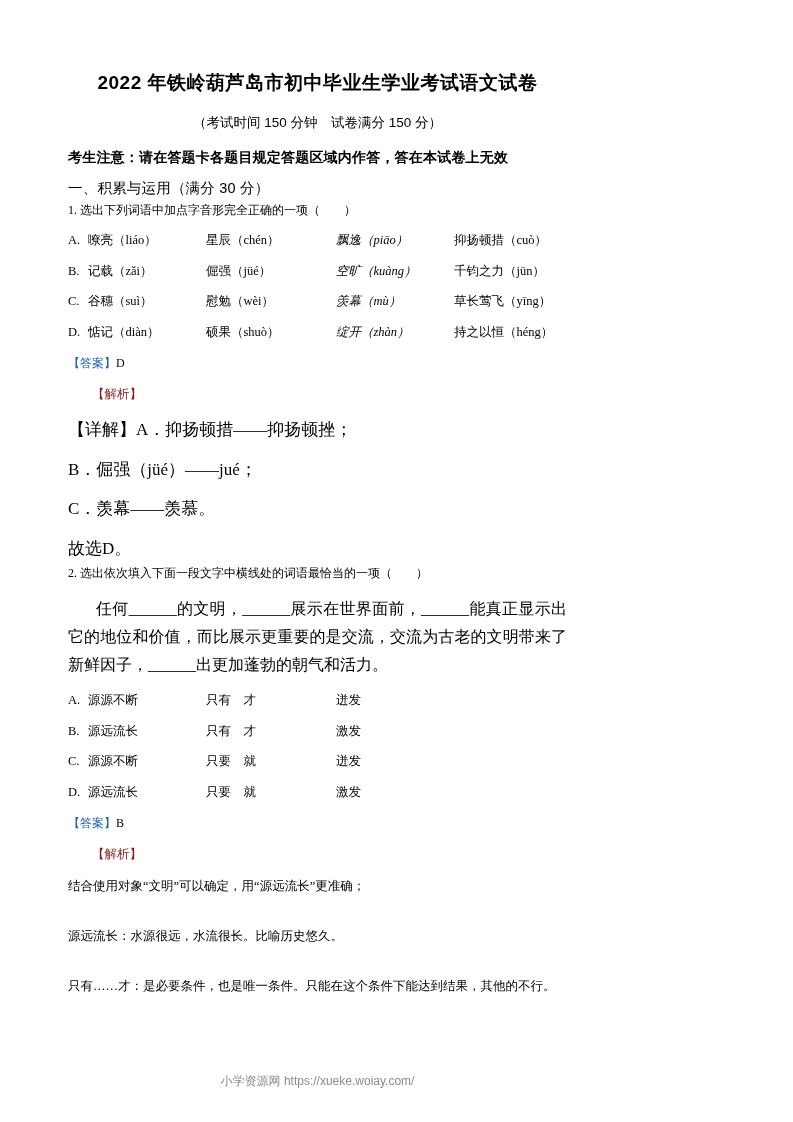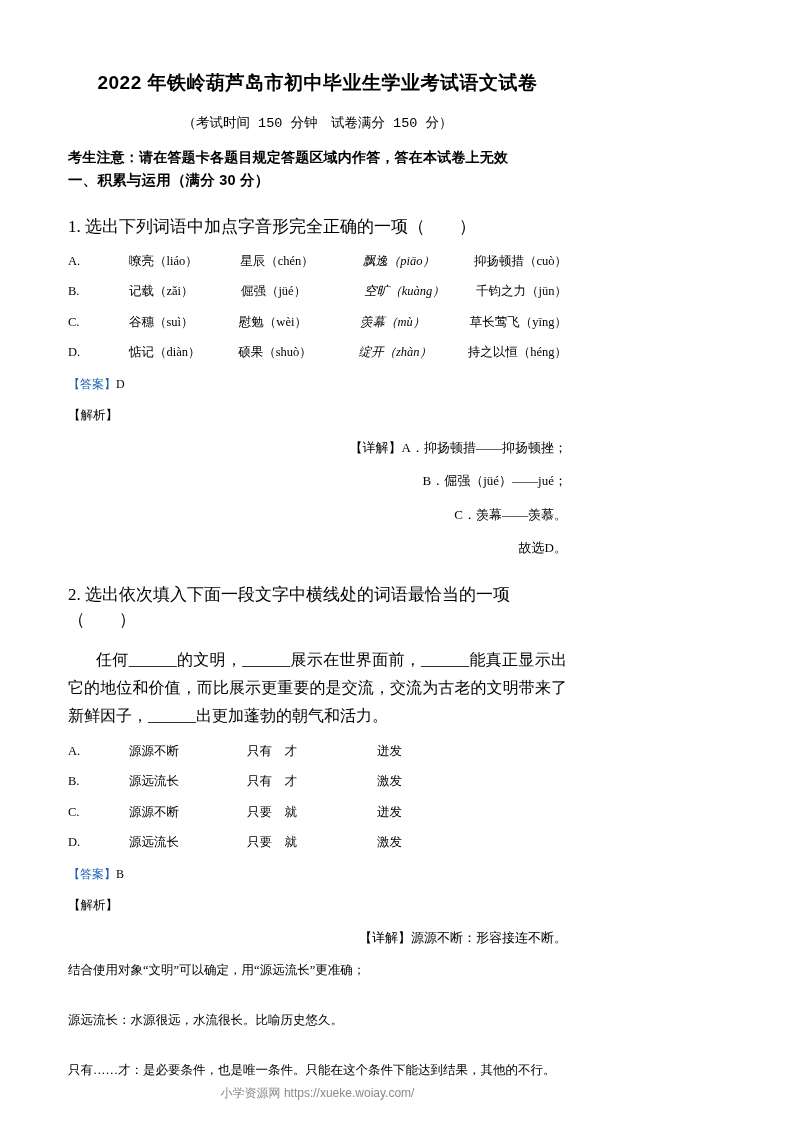--- a/index.html
+++ b/index.html
@@ -27,80 +27,80 @@
     font-size: 19px;
     font-weight: bold;
     font-family: "Liberation Sans", "DejaVu Sans", sans-serif;
     letter-spacing: 0.5px;
     margin: 18px 0 0 0;
   }
   .subtitle {
     text-align: center;
     font-size: 13.5px;
     margin-top: 18px;
-    font-family: Liberation Mono, monospace;
+    font-family: Liberation Sans, sans-serif;
   }
   .notice {
     font-size: 14px;
     font-weight: bold;
     font-family: "Liberation Sans", "DejaVu Sans", sans-serif;
     margin-top: 17px;
     letter-spacing: 0.2px;
   }
   .section-heading {
     font-size: 14.5px;
-    font-weight: bold;
-    font-family: "Liberation Sans", "DejaVu Sans", sans-serif;
-    margin-top: 4px;
+    font-weight: normal;
+    font-family: "Liberation Sans", "DejaVu Sans", sans-serif;
+    margin-top: 12px;
     letter-spacing: 0.2px;
   }
   .q-stem {
-    font-size: 17px;
-    margin-top: 24px;
+    font-size: 12px;
+    margin-top: 3px;
     line-height: 1.5;
   }
   .opt-row {
     font-size: 12.5px;
     margin-top: 13px;
     display: flex;
     line-height: 1.4;
   }
   .opt-label {
     width: 20px;
     flex: 0 0 20px;
   }
   .opt-cell {
     display: inline-block;
   }
-  .w1 { width: 118px; margin-left: 41px; }
+  .w1 { width: 118px; }
   .w2 { width: 130px; }
   .w3 { width: 118px; font-style: italic; }
   .w4 { width: auto; text-align: center; }
   .ans {
     font-size: 12px;
     margin-top: 14px;
     color: #1a5fb4;
   }
   .ans .tag {
     color: #1a5fb4;
     font-weight: normal;
   }
   .ans .val {
     color: #000000;
   }
   .analysis {
     font-size: 12.5px;
     margin-top: 14px;
-    color: #000000;
+    color: #7f1d1d;
+    margin-left: 24px;
   }
   .detail {
-    font-size: 13px;
+    font-size: 17px;
     margin-top: 14px;
     line-height: 1.5;
-    text-align: right;
   }
   .para {
     font-size: 12.5px;
     margin-top: 13px;
     line-height: 1.6;
   }
   .para-indent {
     text-indent: 28px;
   }
   .body-block {
@@ -109,21 +109,21 @@
     margin-top: 13px;
     text-align: justify;
   }
   .gap {
     margin-top: 30px;
   }
   .footer {
     position: absolute;
     left: 0;
     right: 0;
-    bottom: 20px;
+    bottom: 32px;
     text-align: center;
     font-size: 12px;
     color: #8a8a8a;
     font-family: "Liberation Sans", "DejaVu Sans", sans-serif;
   }
   .opt-row .opt-cell { white-space: nowrap; }
 </style>
 </head>
 <body>
 
@@ -207,20 +207,19 @@
     <span class="opt-cell w2">只要　就</span>
     <span class="opt-cell w4">激发</span>
   </div>
 
   <div class="ans">
     <span class="tag">【答案】</span><span class="val">B</span>
   </div>
 
   <div class="analysis">【解析】</div>
 
-  <div class="detail">【详解】源源不断：形容接连不断。</div>
 
   <div class="para">结合使用对象“文明”可以确定，用“源远流长”更准确；</div>
   <div class="para gap">源远流长：水源很远，水流很长。比喻历史悠久。</div>
   <div class="para gap">只有……才：是必要条件，也是唯一条件。只能在这个条件下能达到结果，其他的不行。</div>
 
   <div class="footer">小学资源网 https://xueke.woiay.com/</div>
 </div>
 
 </body></html>

